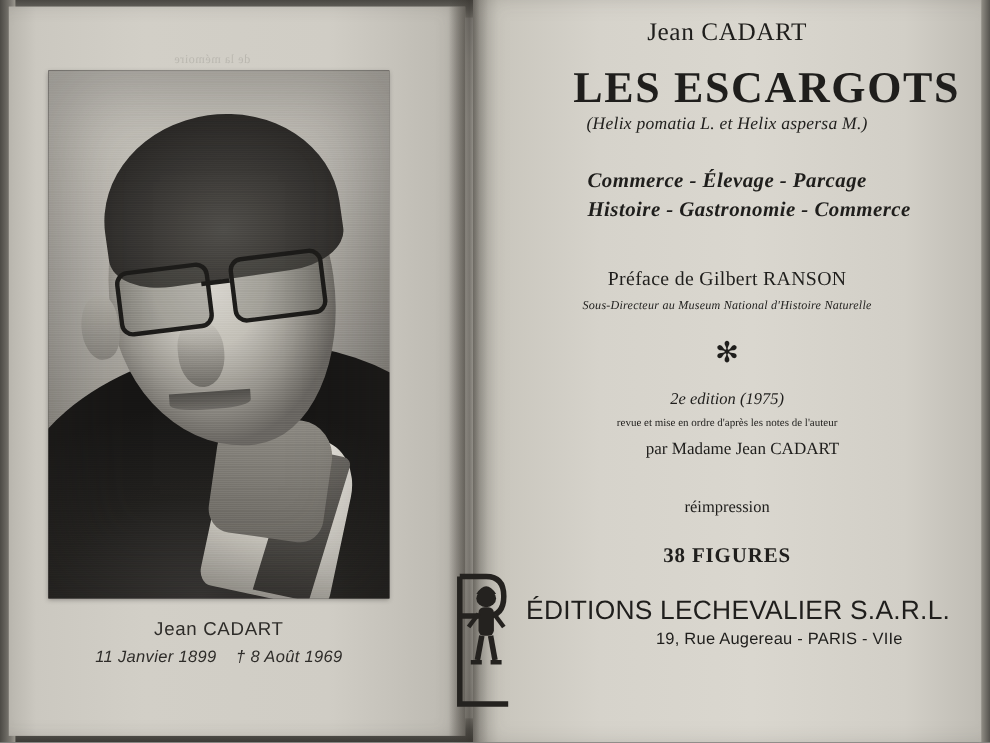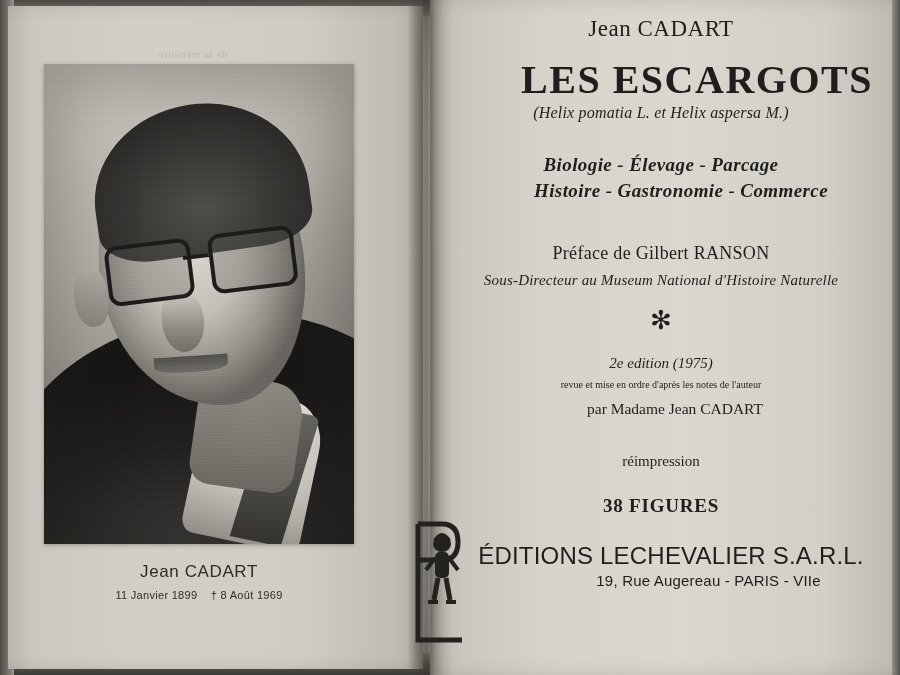--- a/index.html
+++ b/index.html
@@ -216,23 +216,24 @@
     text-align: center;
     font-family: "Liberation Sans", sans-serif;
     color: #2e2c29;
   }
   .caption .c1 {
     font-size: 17px;
     letter-spacing: 0.6px;
     margin-bottom: 7px;
   }
   .caption .c2 {
-    font-size: 11px;
+    font-size: 15px;
     letter-spacing: 0.3px;
     white-space: pre;
+    font-style: italic;
   }
 
   
   .title-block {
     position: absolute;
     top: 0;
     left: 430px;
     width: 462px;
     height: 675px;
     color: #1f1e1c;
@@ -280,21 +281,21 @@
   }
   .preface {
     position: absolute;
     top: 243px; left: 0; width: 100%;
     font-size: 18px;
     letter-spacing: 0.3px;
   }
   .preface-sub {
     position: absolute;
     top: 272px; left: 0; width: 100%;
-    font-size: 15px;
+    font-size: 11px;
     font-style: italic;
     letter-spacing: 0.2px;
   }
   .asterisk {
     position: absolute;
     top: 308px; left: 0; width: 100%;
     font-size: 26px;
     line-height: 26px;
   }
   .edition {
@@ -413,21 +414,21 @@
     </div>
   </div>
 
   <div class="page-right"></div>
   <div class="gutter"></div>
 
   <div class="title-block">
     <div class="author">Jean CADART</div>
     <div class="main-title">LES ESCARGOTS</div>
     <div class="subtitle-latin">(Helix pomatia L. et Helix aspersa M.)</div>
-    <div class="topics1">Biologie - Élevage - Parcage</div>
+    <div class="topics1">Commerce - Élevage - Parcage</div>
     <div class="topics2">Histoire - Gastronomie - Commerce</div>
     <div class="preface">Préface de Gilbert RANSON</div>
     <div class="preface-sub">Sous-Directeur au Museum National d'Histoire Naturelle</div>
     <div class="asterisk">✻</div>
     <div class="edition">2e edition (1975)</div>
     <div class="revised">revue et mise en ordre d'après les notes de l'auteur</div>
     <div class="revised2">par Madame Jean CADART</div>
     <div class="reimpression">réimpression</div>
     <div class="figures">38 FIGURES</div>
     <div class="publisher">ÉDITIONS LECHEVALIER S.A.R.L.</div>

